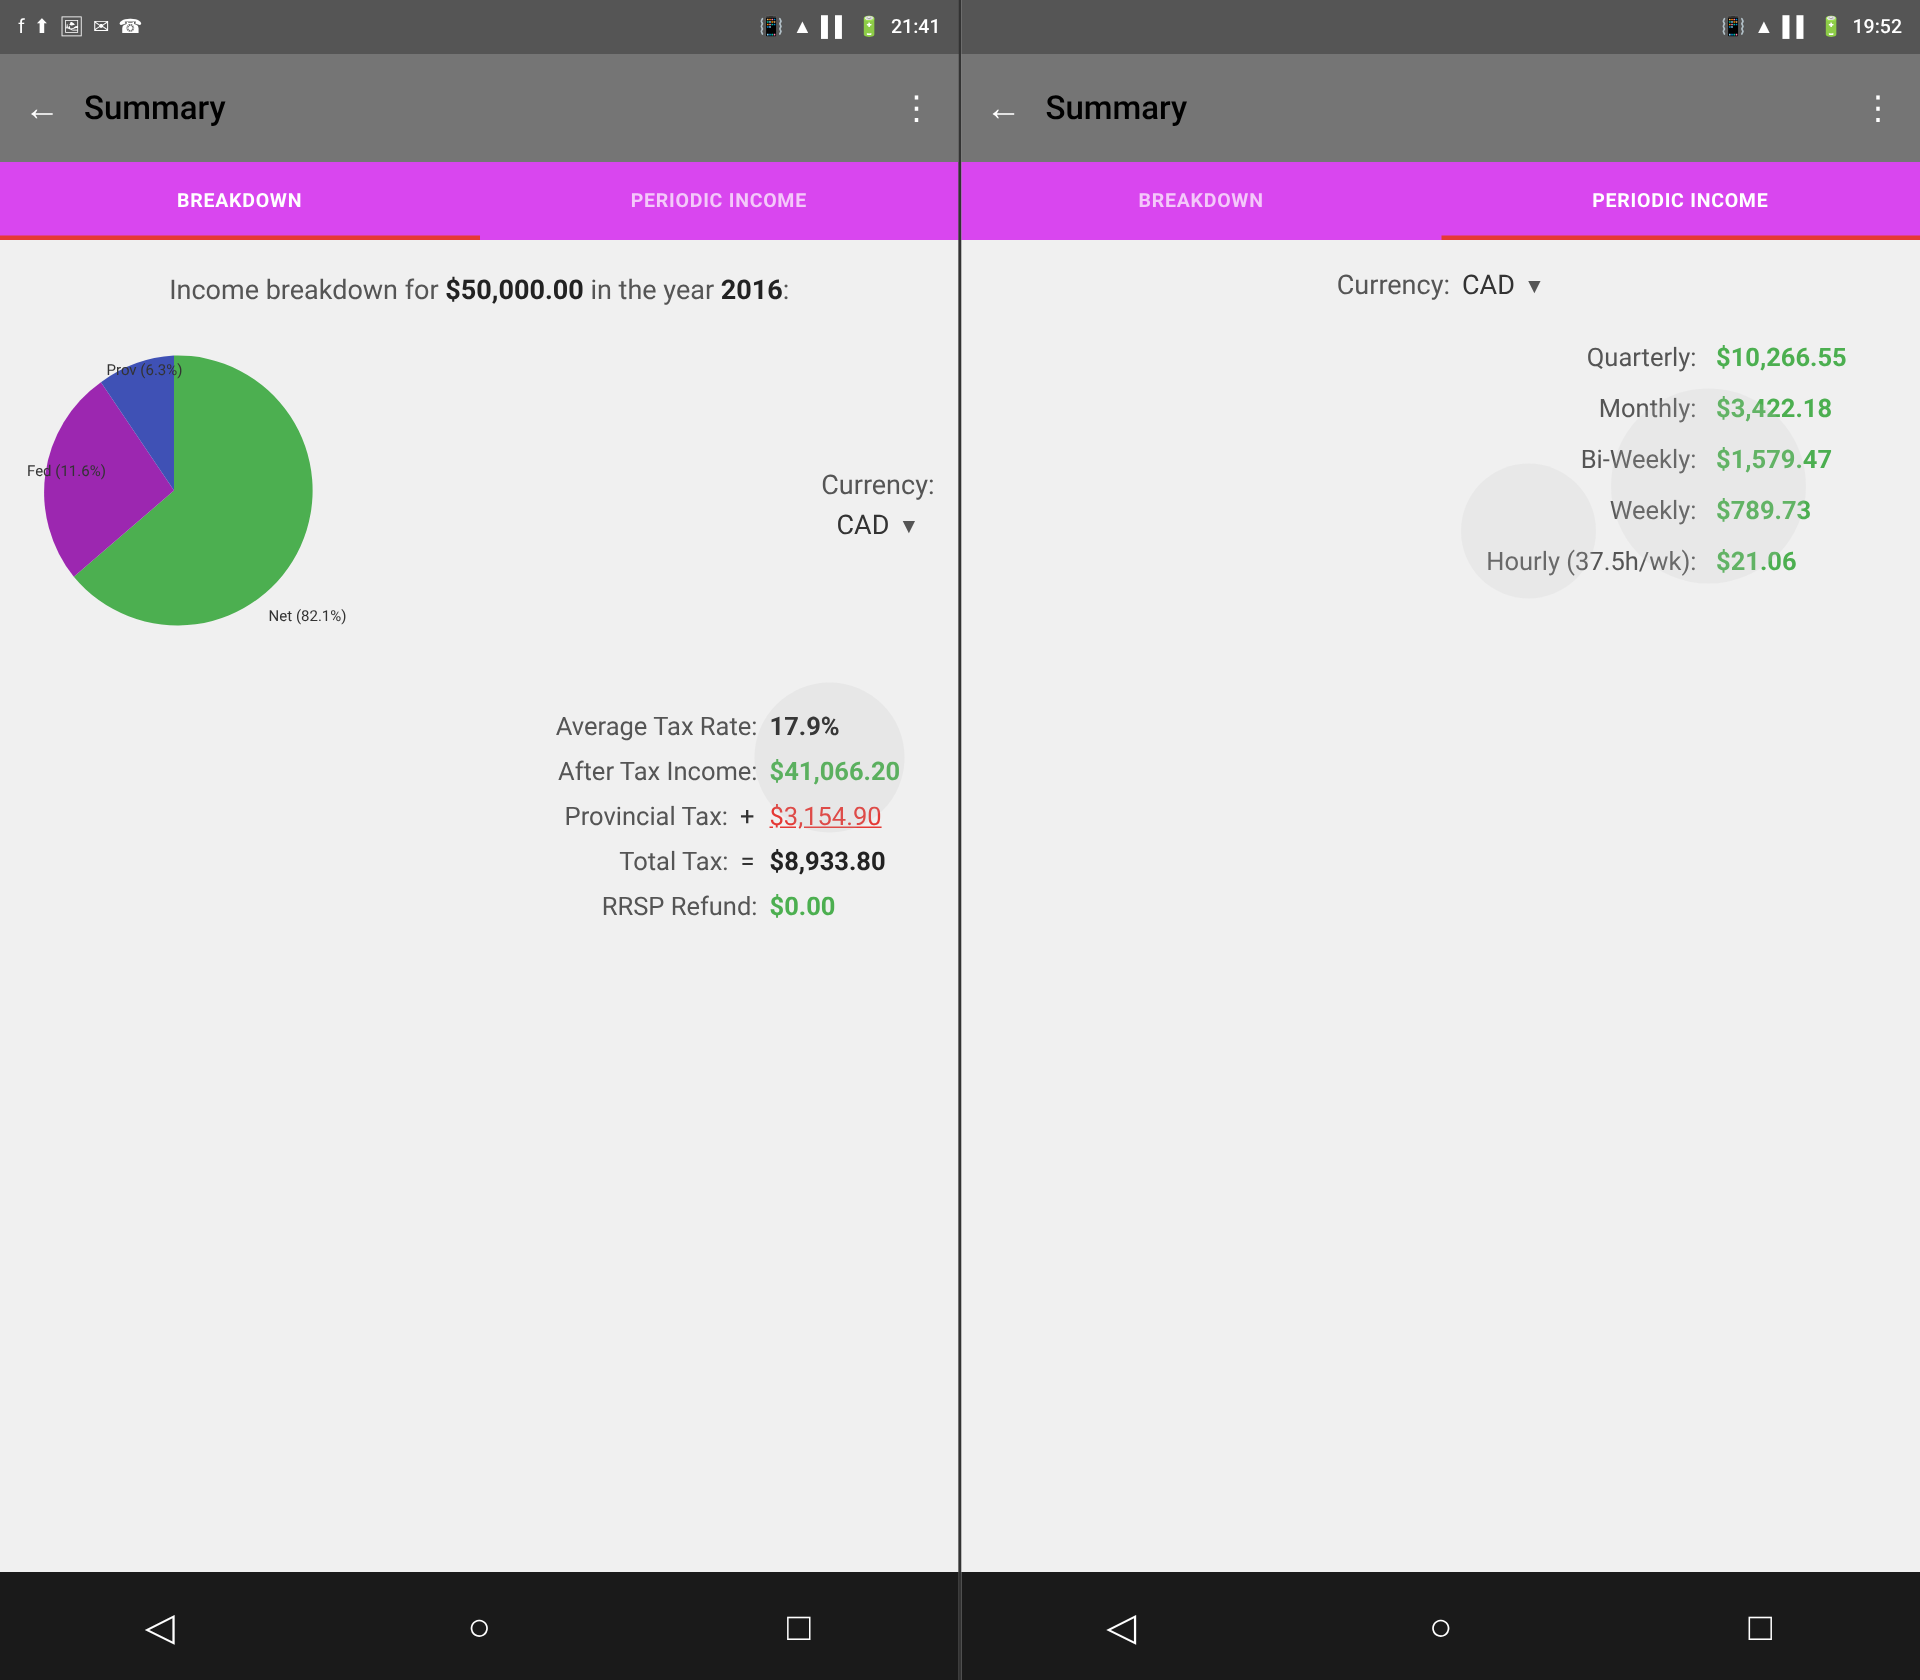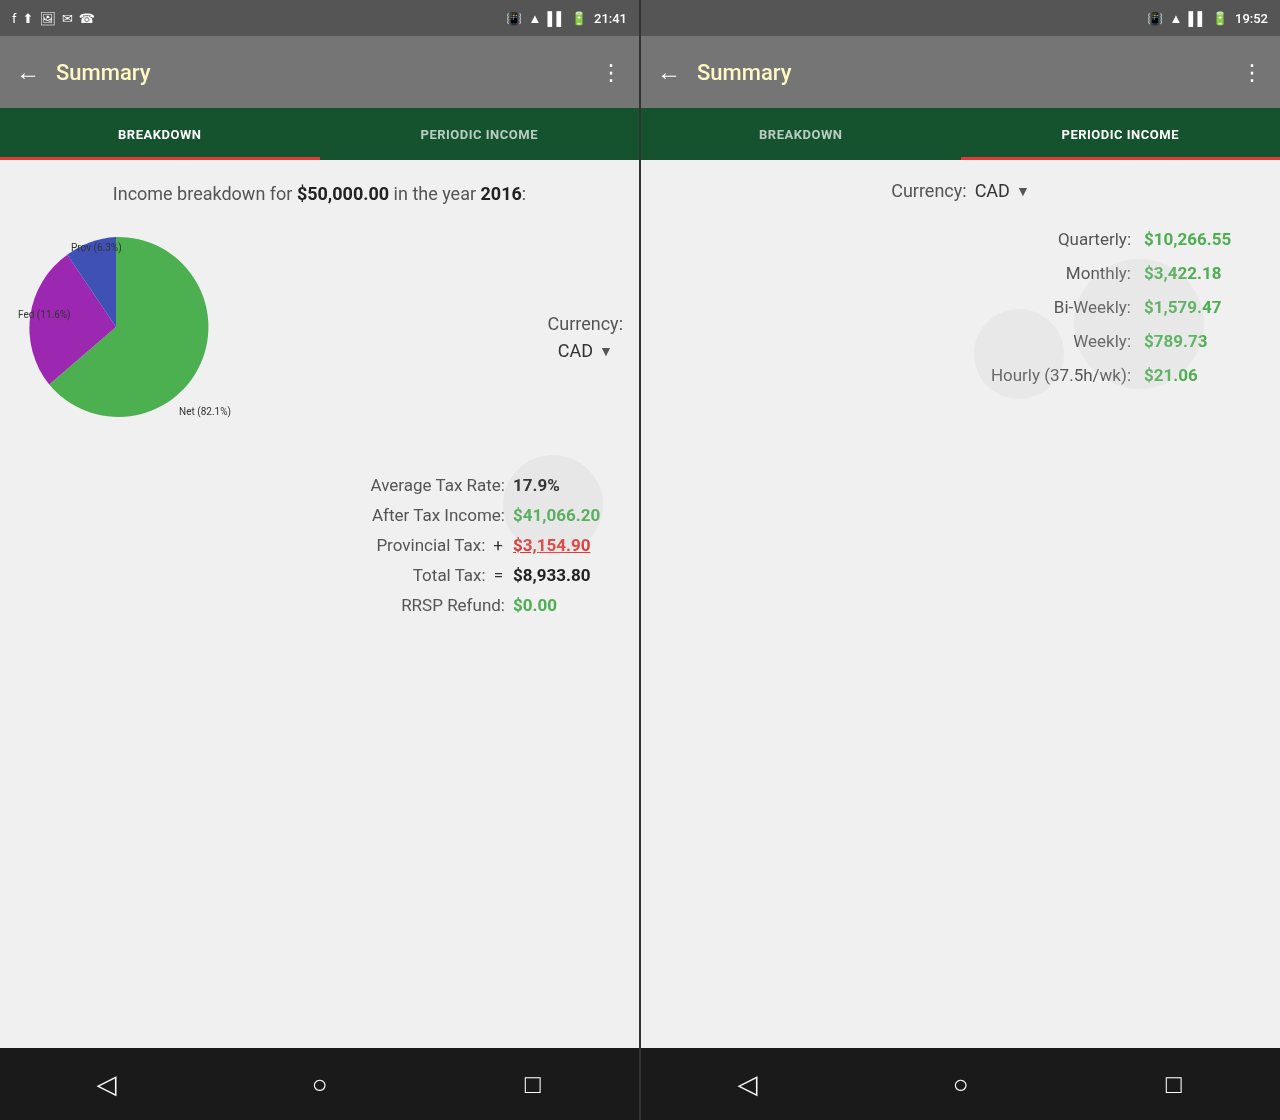--- a/index.html
+++ b/index.html
@@ -65,35 +65,35 @@
       flex-shrink: 0;
       position: relative;
     }
     .app-bar-back {
       color: white;
       font-size: 24px;
       margin-right: 16px;
       cursor: pointer;
     }
     .app-bar-title {
-      color: #fef9c3;
+      color: #000000;
       font-size: 22px;
       font-weight: 500;
       flex: 1;
     }
     .app-bar-more {
       color: white;
       font-size: 22px;
       cursor: pointer;
       letter-spacing: 1px;
     }
 
     
     .tabs {
-      background: #14532d;
+      background: #d946ef;
       display: flex;
       flex-shrink: 0;
       justify-content: flex-end;
     }
     .tab {
       flex: 1;
       height: 52px;
       display: flex;
       align-items: center;
       justify-content: center;
@@ -191,21 +191,21 @@
       text-align: right;
     }
     .stat-value {
       font-size: 17px;
       min-width: 110px;
       text-align: left;
     }
     .stat-value.bold { font-weight: 700; color: #222; }
     .stat-value.green { font-weight: 700; color: #4caf50; }
     .stat-value.red { font-weight: 700; color: #e53935; }
-    .stat-value.red-underline { font-weight: 700; color: #e53935; text-decoration: underline; }
+    .stat-value.red-underline { font-weight: 400; color: #e53935; text-decoration: underline; }
     .stat-prefix {
       color: #333;
       font-size: 17px;
       margin-right: 2px;
     }
 
     
     .after-tax-text {
       font-size: 18px;
       color: #555;

